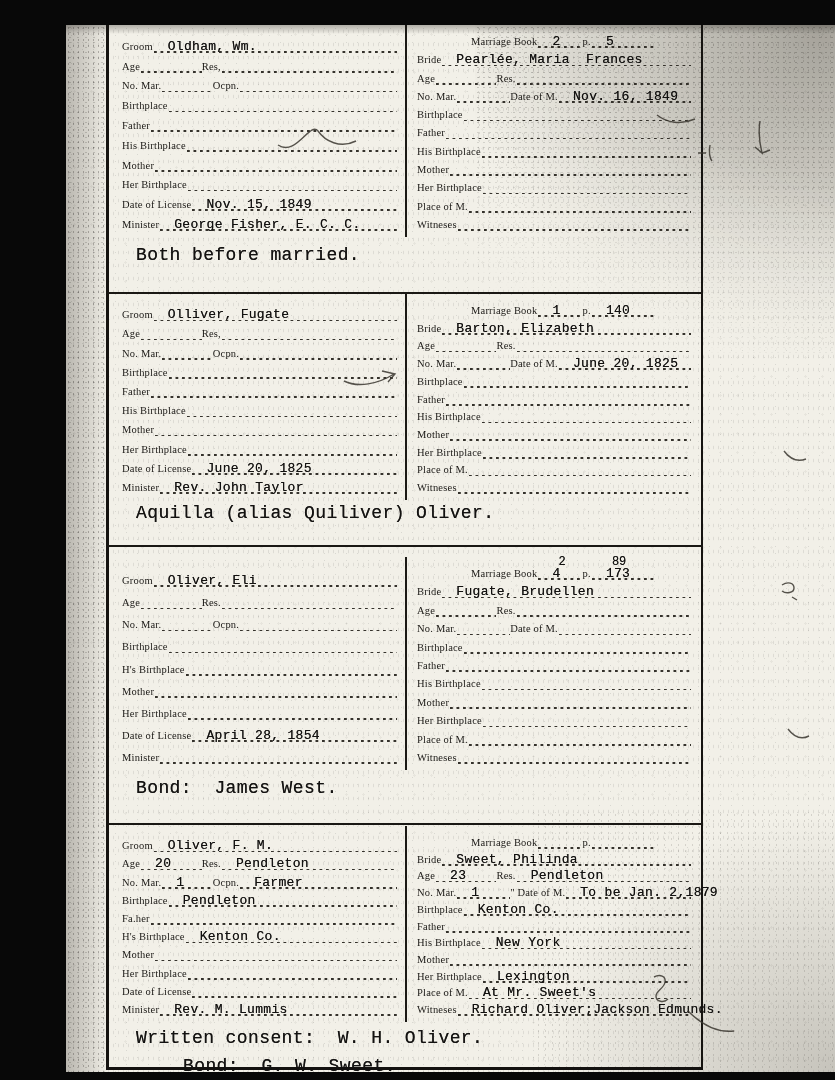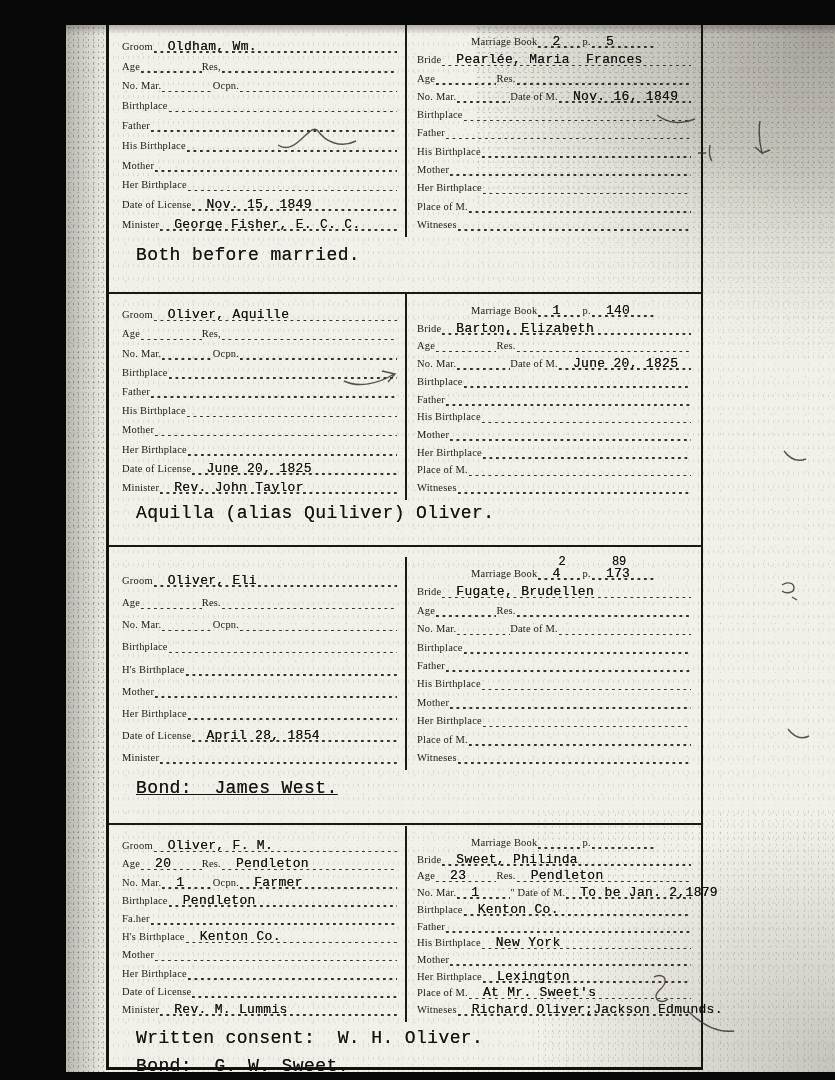--- a/index.html
+++ b/index.html
@@ -258,21 +258,21 @@
           </div>
           <div class="note" style="top: 220px;">Both before married.</div>
         </div>
         <div class="record" style="top: 269px; height: 266px;">
           <div class="form" style="height: 206px;">
             <div class="col left">
               <div class="row">
                 <div class="seg">
                   <span class="lab">Groom</span>
                   <span class="line">
-                    <span class="val">Oliver, Aquille</span>
+                    <span class="val">Olliver, Fugate</span>
                   </span>
                 </div>
               </div>
               <div class="row">
                 <div class="seg">
                   <span class="lab">Age</span>
                   <span class="line"></span>
                 </div>
                 <div class="seg">
                   <span class="lab">Res,</span>
@@ -581,21 +581,21 @@
               </div>
               <div class="row">
                 <div class="seg">
                   <span class="lab">Witneses</span>
                   <span class="line"></span>
                 </div>
               </div>
             </div>
             <div class="vdiv" style="height: 213px;"></div>
           </div>
-          <div class="note" style="top: 221px; text-decoration: underline;">Bond:  James West.</div>
+          <div class="note" style="top: 221px;">Bond:  James West.</div>
         </div>
         <div class="record" style="top: 801px; height: 256px;">
           <div class="form" style="height: 196px;">
             <div class="col left">
               <div class="row">
                 <div class="seg">
                   <span class="lab">Groom</span>
                   <span class="line">
                     <span class="val">Oliver, F. M.</span>
                   </span>
@@ -774,21 +774,21 @@
                   <span class="lab">Witneses</span>
                   <span class="line">
                     <span class="val">Richard Oliver;Jackson Edmunds.</span>
                   </span>
                 </div>
               </div>
             </div>
             <div class="vdiv" style="height: 196px;"></div>
           </div>
           <div class="note" style="top: 202px;">Written consent:  W. H. Oliver.</div>
-          <div class="note" style="top: 230px;">Bond:  G. W. Sweet.</div>
+          <div class="note" style="top: 230px; margin-left: 47px;">Bond:  G. W. Sweet.</div>
         </div>
       </div>
 
     <svg class="marks" viewBox="0 0 769 1047">
       <path d="M212,120 C230,132 244,96 252,106 C259,116 274,124 290,116"></path>
       <path d="M278,356 C292,363 312,359 328,349 M316,346 l13,3 -7,8"></path>
       <path d="M694,96 c-2,12 0,24 2,32 l-7,-6 m7,6 l8,-3"></path>
       <path d="M632,128 l8,0 m4,-8 c-1,6 -1,12 2,16"></path>
       <path d="M591,90 c10,8 24,10 38,4"></path>
       <path d="M718,426 c6,8 14,11 22,8"></path>

